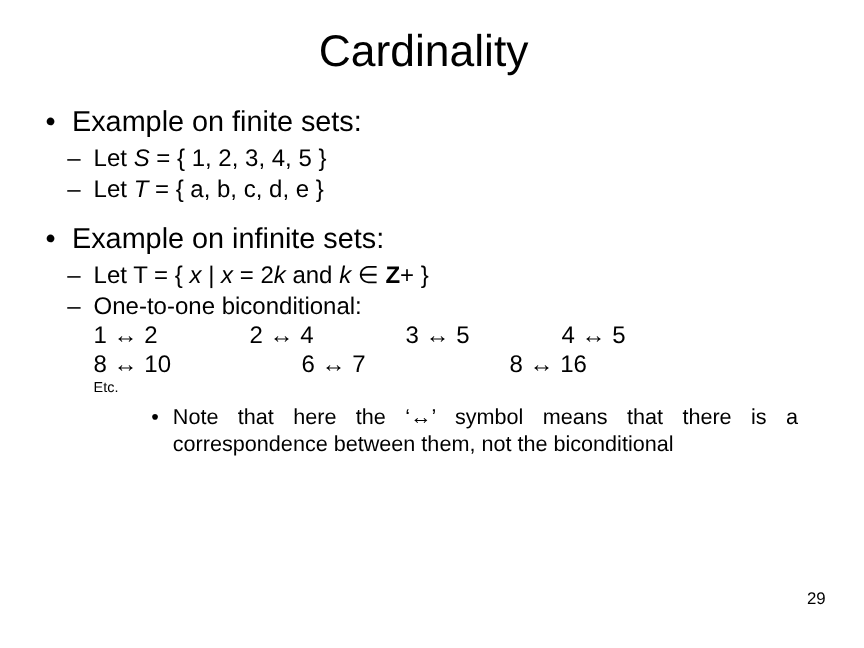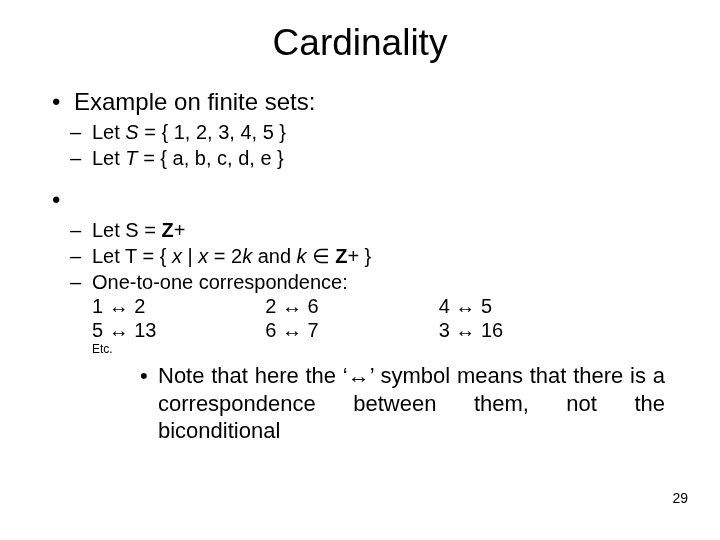--- a/index.html
+++ b/index.html
@@ -10,21 +10,21 @@
     background: #fff;
     font-family: Arial, Helvetica, sans-serif;
     color: #000;
     overflow: hidden;
   }
   .slide {
     width: 720px;
     height: 540px;
     position: relative;
     box-sizing: border-box;
-    padding: 22px 42px 20px 42px;
+    padding: 22px 42px 20px 28px;
   }
   .title {
     text-align: center;
     font-size: 37px;
     font-weight: 400;
     margin: 0 0 24px 0;
   }
   ul.lvl1 {
     margin: 0;
     padding: 0 0 0 10px;
@@ -59,21 +59,21 @@
   }
   ul.lvl2 > li > .txt {
     display: inline;
   }
   ul.lvl3 {
     margin: 6px 0 0 0;
     padding: 0 0 0 66px;
     list-style: none;
   }
   ul.lvl3 > li {
-    font-size: 22px;
+    font-size: 18px;
     text-align: justify;
     line-height: 1.25;
   }
   ul.lvl3 > li::before {
     content: "•";
     display: inline-block;
     width: 18px;
     margin-left: -18px;
   }
   .italic { font-style: italic; }
@@ -108,35 +108,35 @@
 
   <ul class="lvl1">
 
     <li><span>Example on finite sets:</span>
       <ul class="lvl2">
         <li><span class="txt"><span>Let </span><span class="italic">S</span><span> = { 1, 2, 3, 4, 5 }</span></span></li>
         <li><span class="txt"><span>Let </span><span class="italic">T</span><span> = { a, b, c, d, e }</span></span></li>
       </ul>
     </li>
 
-    <li>
+    <li><span>Example on infinite sets:</span>
       <ul class="lvl2">
-        <li><span class="txt"><span>Let S = </span><span class="bold">Z</span><span>+</span></span></li>
         <li><span class="txt"><span>Let T = { </span><span class="italic">x</span><span> | </span><span class="italic">x</span><span> = 2</span><span class="italic">k</span><span> and </span><span class="italic">k</span><span> ∈ </span><span class="bold">Z</span><span>+ }</span></span></li>
-        <li><span class="txt">One-to-one correspondence:</span>
+        <li><span class="txt">One-to-one biconditional:</span>
           <div class="inner">
             <div class="map-row">
               <span>1 ↔ 2</span>
-              <span>2 ↔ 6</span>
+              <span>2 ↔ 4</span>
+              <span>3 ↔ 5</span>
               <span>4 ↔ 5</span>
             </div>
             <div class="map-row">
-              <span>5 ↔ 13</span>
+              <span>8 ↔ 10</span>
               <span>6 ↔ 7</span>
-              <span>3 ↔ 16</span>
+              <span>8 ↔ 16</span>
             </div>
             <div style="font-size:12px">Etc.</div>
           </div>
           <ul class="lvl3">
             <li><span>Note that here the ‘↔’ symbol means that there is a correspondence between them, not the biconditional</span></li>
           </ul>
         </li>
       </ul>
     </li>
 

